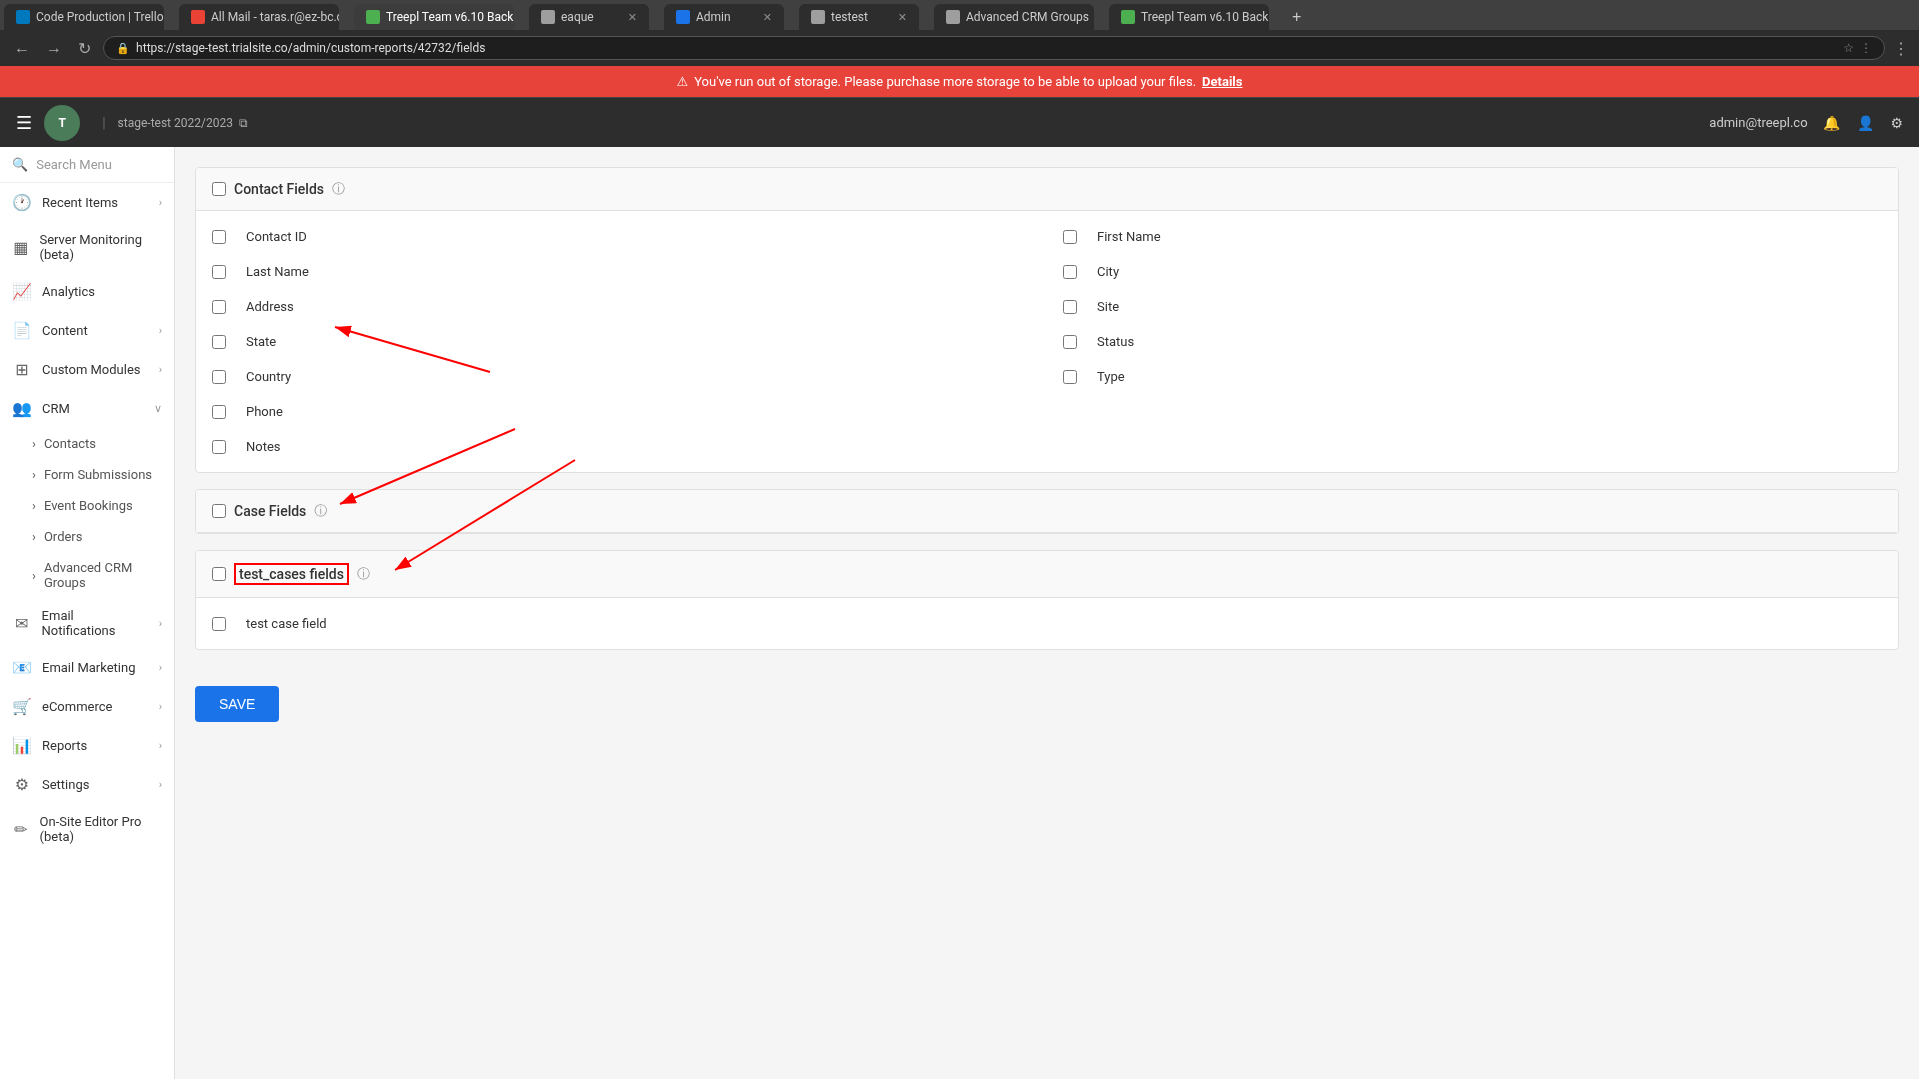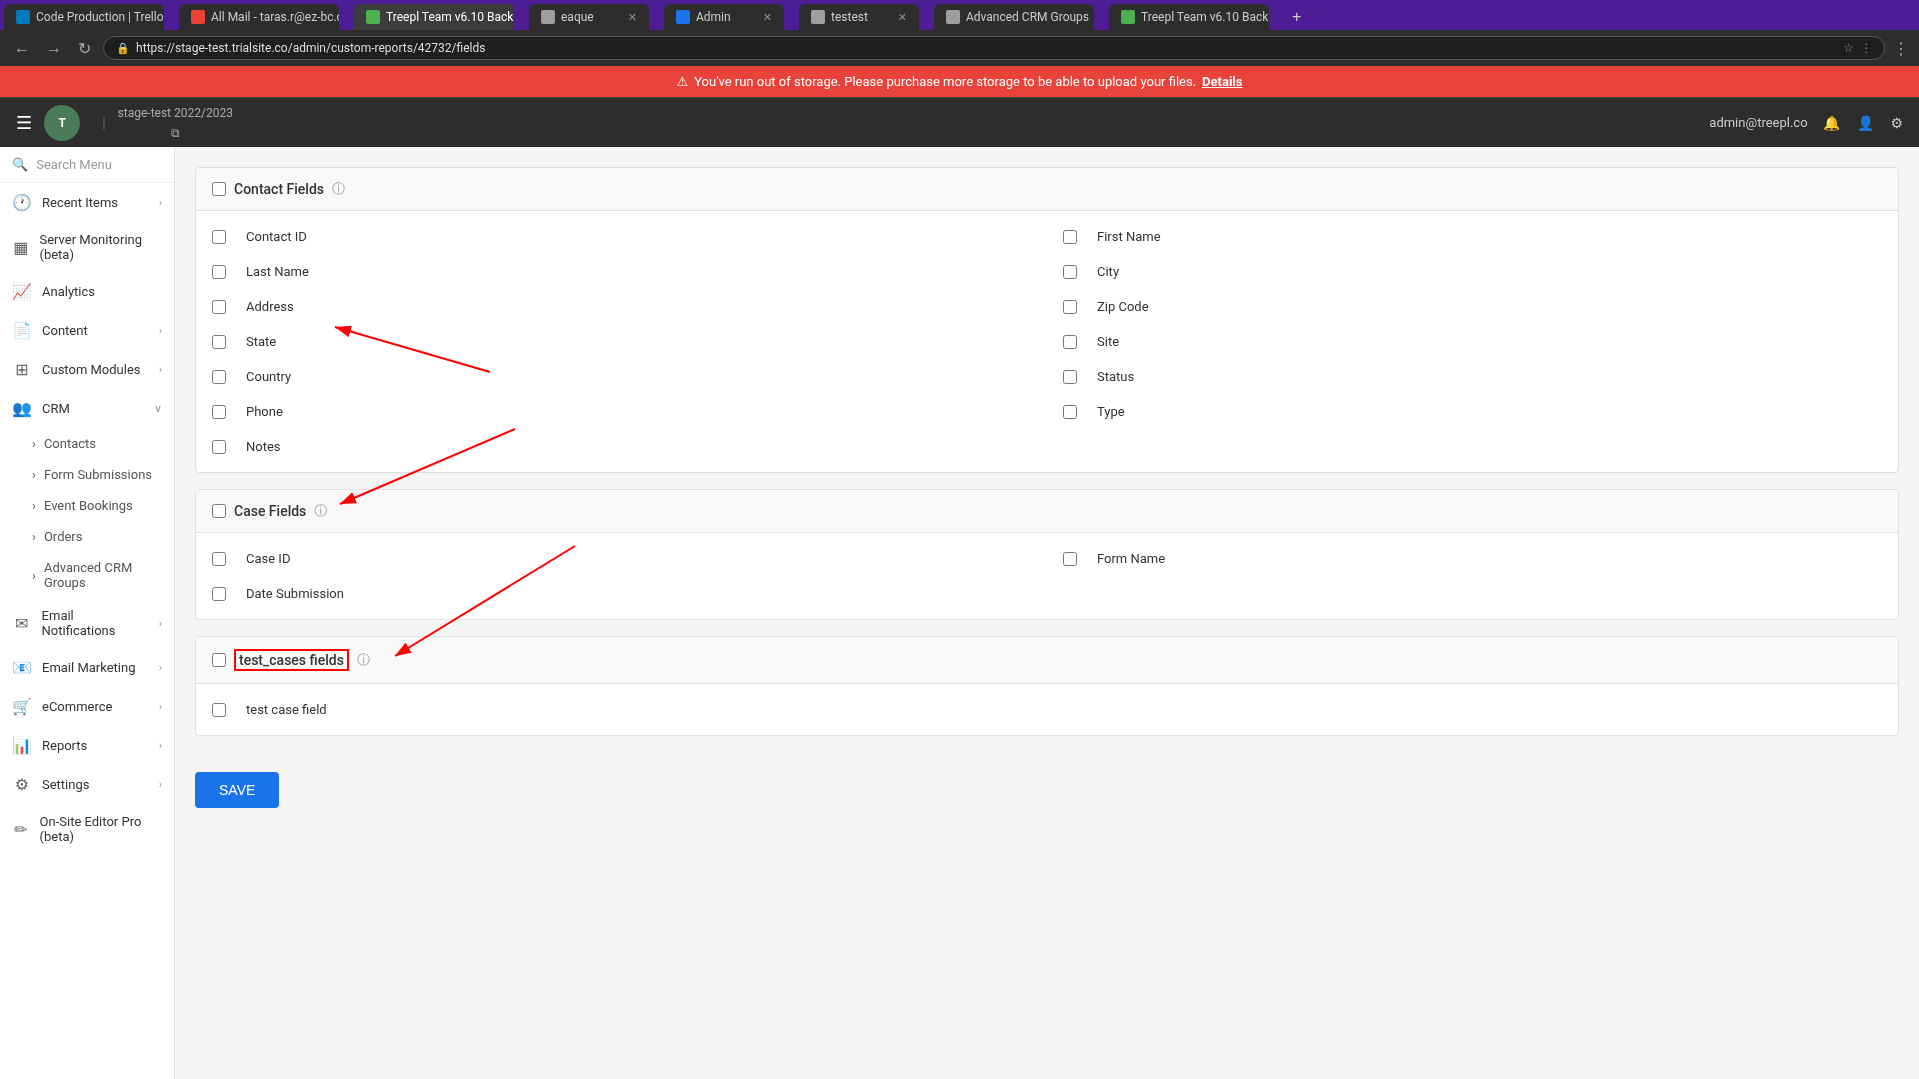--- a/index.html
+++ b/index.html
@@ -21,21 +21,21 @@
 
     
     .browser-chrome {
       background: #2d2d2d;
       display: flex;
       flex-direction: column;
     }
     .tab-bar {
       display: flex;
       align-items: flex-end;
-      background: #4c1d95;
+      background: #404040;
       padding: 4px 4px 0;
       gap: 15px;
       overflow: hidden;
     }
     .tab {
       display: flex;
       align-items: center;
       gap: 6px;
       padding: 6px 12px;
       border-radius: 6px 6px 0 0;
@@ -90,21 +90,21 @@
     }
     .hamburger { color: white; font-size: 18px; margin-right: 12px; cursor: pointer; }
     .site-logo {
       width: 36px; height: 36px; border-radius: 50%;
       background: #4a7c59;
       display: flex; align-items: center; justify-content: center;
       color: white; font-weight: bold; font-size: 12px;
       margin-right: 10px;
     }
     .site-divider { color: #666; margin: 0 12px; }
-    .site-name { color: white; font-size: 14px; display: flex; align-items: center; gap: 6px; flex-direction: column; }
+    .site-name { color: white; font-size: 14px; display: flex; gap: 6px; }
     .site-name span { color: #aaa; font-size: 12px; }
     .header-right { margin-left: auto; display: flex; align-items: center; gap: 16px; color: #ccc; }
     .header-right .admin-name { font-size: 13px; }
 
     
     .main-layout { display: flex; height: calc(100vh - 135px); }
 
     
     .sidebar {
       width: 175px;
@@ -449,24 +449,20 @@
             <div class="field-item">
               <input type="checkbox" style="">
               <span>First Name</span>
             </div>
             <div class="field-item">
               <input type="checkbox" style="">
               <span>City</span>
             </div>
             <div class="field-item">
               <input type="checkbox" style="">
-              <span>Zip Code</span>
-            </div>
-            <div class="field-item">
-              <input type="checkbox" style="">
               <span>Site</span>
             </div>
             <div class="field-item">
               <input type="checkbox" style="">
               <span>Status</span>
             </div>
             <div class="field-item">
               <input type="checkbox" style="">
               <span>Type</span>
             </div>
@@ -484,38 +480,20 @@
         <line x1="295" y1="205" x2="140" y2="160" stroke="red" stroke-width="2" marker-end="url(#arrowhead1)"></line>
       </svg>
     </div>
 
     <div class="section-wrapper" style="position:relative; margin-bottom:12px;">
       <div class="field-section">
         <div class="field-section-header">
           <input type="checkbox" style="">
           <span>Case Fields</span>
           <span class="info-icon">ⓘ</span>
-        </div>
-        <div class="field-grid">
-          <div>
-            <div class="field-item">
-              <input type="checkbox" style="">
-              <span>Case ID</span>
-            </div>
-            <div class="field-item">
-              <input type="checkbox" style="">
-              <span>Date Submission</span>
-            </div>
-          </div>
-          <div>
-            <div class="field-item">
-              <input type="checkbox" style="">
-              <span>Form Name</span>
-            </div>
-          </div>
         </div>
       </div>
 
       <svg style="position:absolute;top:0;left:0;width:100%;height:100%;pointer-events:none;overflow:visible;">
         <defs>
           <marker id="arrowhead2" markerWidth="8" markerHeight="6" refX="8" refY="3" orient="auto">
             <polygon points="0 0, 8 3, 0 6" fill="red"></polygon>
           </marker>
         </defs>
         <line x1="320" y1="-60" x2="145" y2="15" stroke="red" stroke-width="2" marker-end="url(#arrowhead2)"></line>

